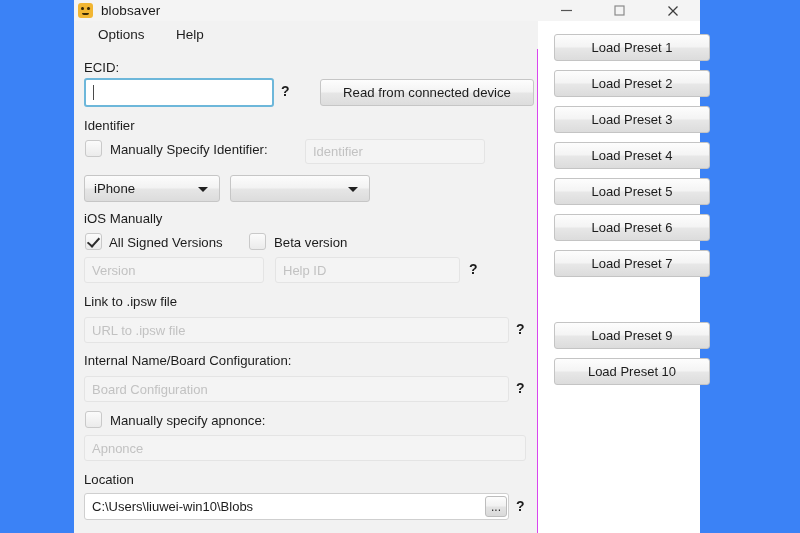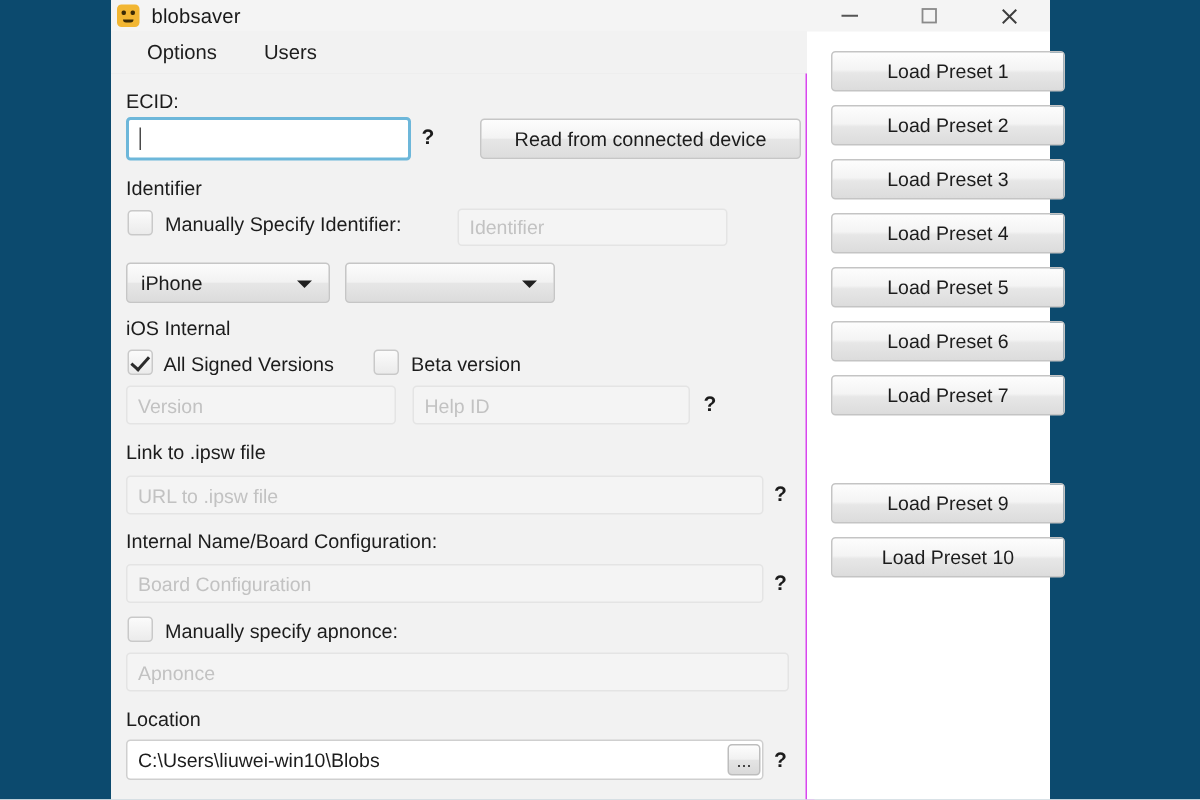--- a/index.html
+++ b/index.html
@@ -9,21 +9,21 @@
     height: 533px;
     overflow: hidden;
     background: #ffffff;
     font-family: "Liberation Sans", sans-serif;
   }
 
   #screen {
     position: relative;
     width: 800px;
     height: 533px;
-    background: #0c4a6e;
+    background: #3b82f6;
   }
 
   
   .window {
     position: absolute;
     left: 74px;
     top: 0px;
     width: 626px;
     height: 533px;
     background: #f2f2f2;
@@ -286,21 +286,21 @@
       <div class="winbtn">
         <svg width="14" height="14" viewBox="0 0 14 14">
             <line x1="2.5" y1="2.5" x2="11.5" y2="11.5" stroke="#3d3d3d" stroke-width="1.3"></line>
             <line x1="11.5" y1="2.5" x2="2.5" y2="11.5" stroke="#3d3d3d" stroke-width="1.3"></line>
           </svg>
       </div>
     </div>
 
     <div class="menubar">
       <div class="menu-item" id="menu-options">Options</div>
-      <div class="menu-item" id="menu-help">Users</div>
+      <div class="menu-item" id="menu-help">Help</div>
     </div>
 
     <div class="form-panel">
 
       <div class="lbl" style="left:10px; top:11px;">ECID:</div>
       <div class="tfield focused" style="left:10px; top:29px; width:190px; height:29px;">
         <span class="caret"></span>
       </div>
       <div class="qmark" style="left:207px; top:34px;">?</div>
 
@@ -313,21 +313,21 @@
 
       <div class="combo" style="left:10px; top:126px; width:136px; height:27px;">
         <span>iPhone</span>
         <span class="chev"></span>
       </div>
       <div class="combo" style="left:156px; top:126px; width:140px; height:27px;">
         <span></span>
         <span class="chev"></span>
       </div>
 
-      <div class="lbl" style="left:10px; top:162px;">iOS Internal</div>
+      <div class="lbl" style="left:10px; top:162px;">iOS Manually</div>
       <div class="cbox checked" style="left:11px; top:184px;"></div>
       <div class="lbl" style="left:35px; top:186px;">All Signed Versions</div>
       <div class="cbox" style="left:175px; top:184px;"></div>
       <div class="lbl" style="left:200px; top:186px;">Beta version</div>
 
       <div class="tfield disabled" style="left:10px; top:208px; width:180px; height:26px;">Version</div>
       <div class="tfield disabled" style="left:201px; top:208px; width:185px; height:26px;">Help ID</div>
       <div class="qmark" style="left:395px; top:212px;">?</div>
 
       <div class="lbl" style="left:10px; top:245px;">Link to .ipsw file</div>

